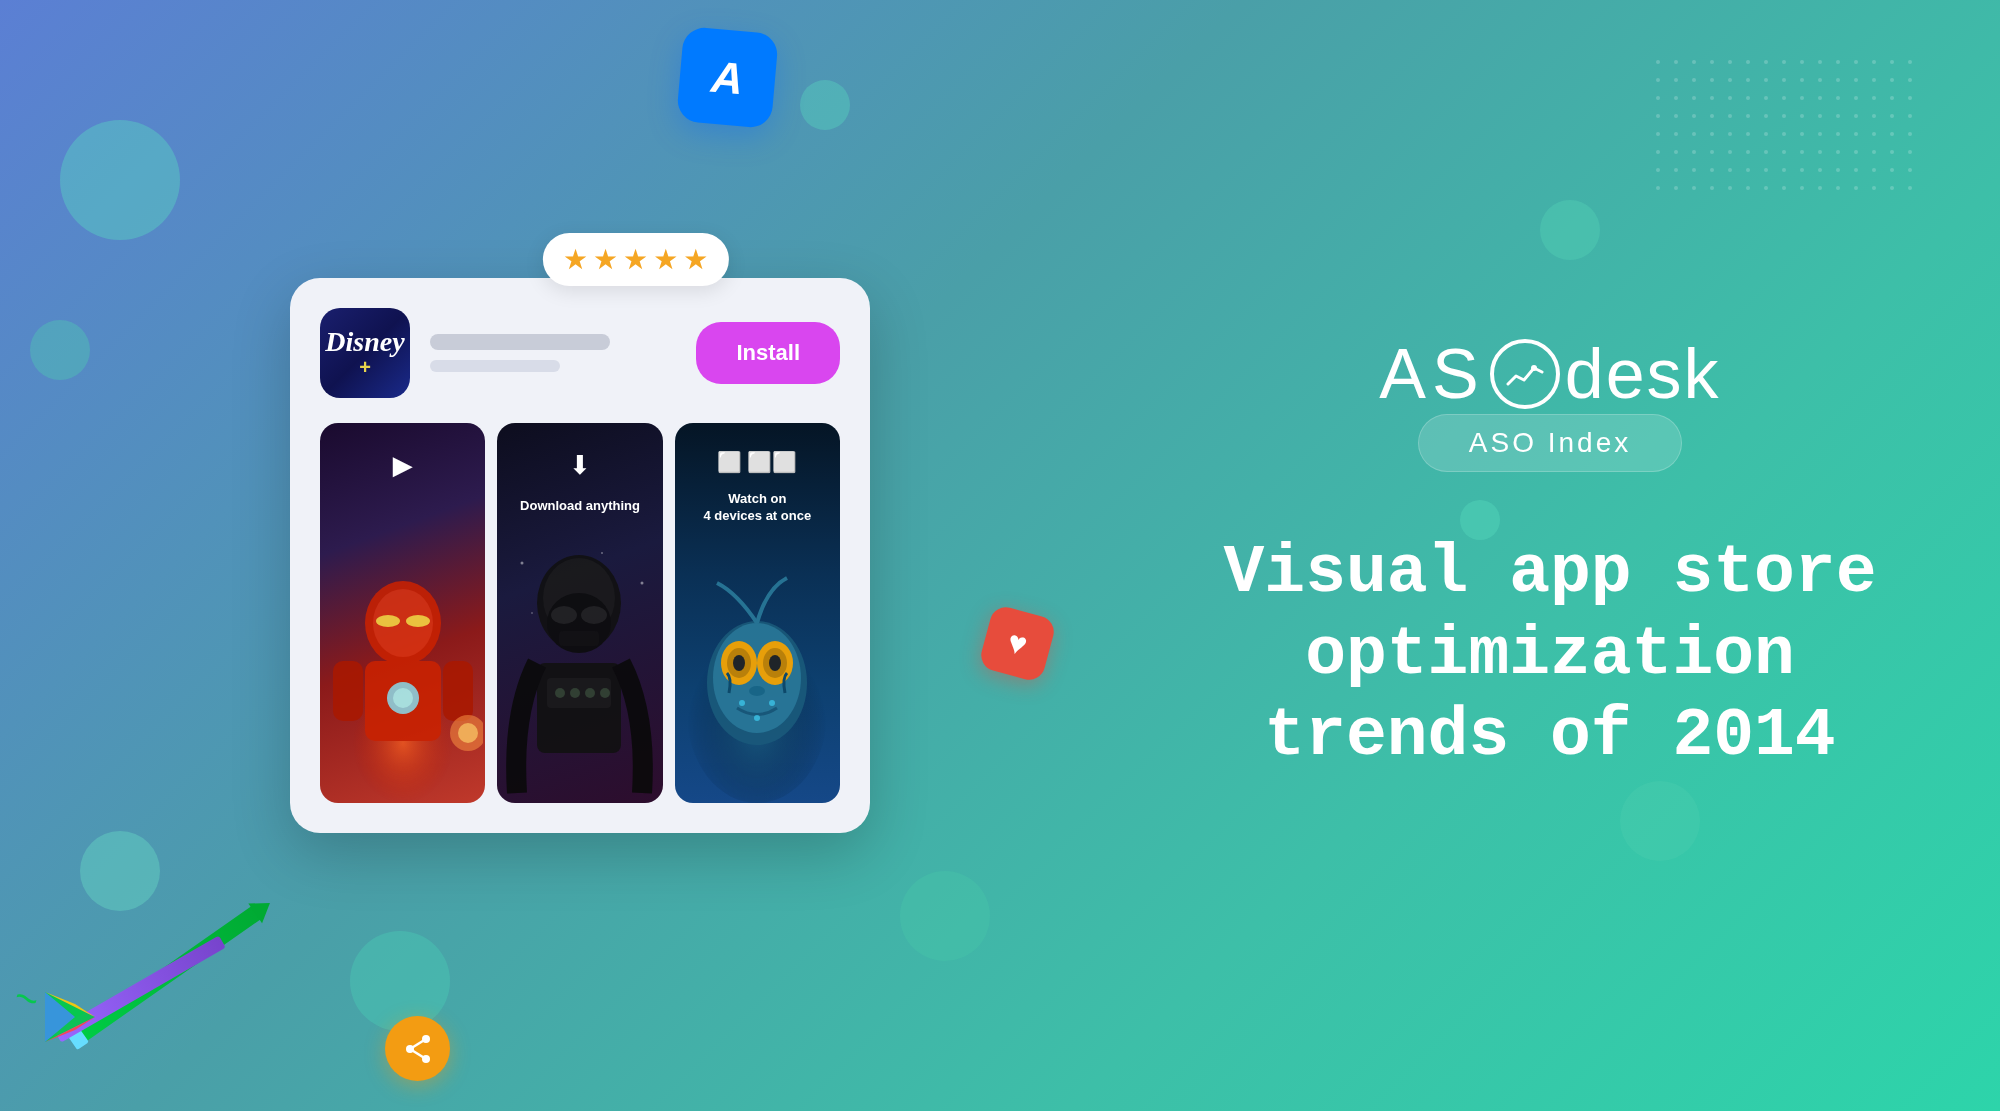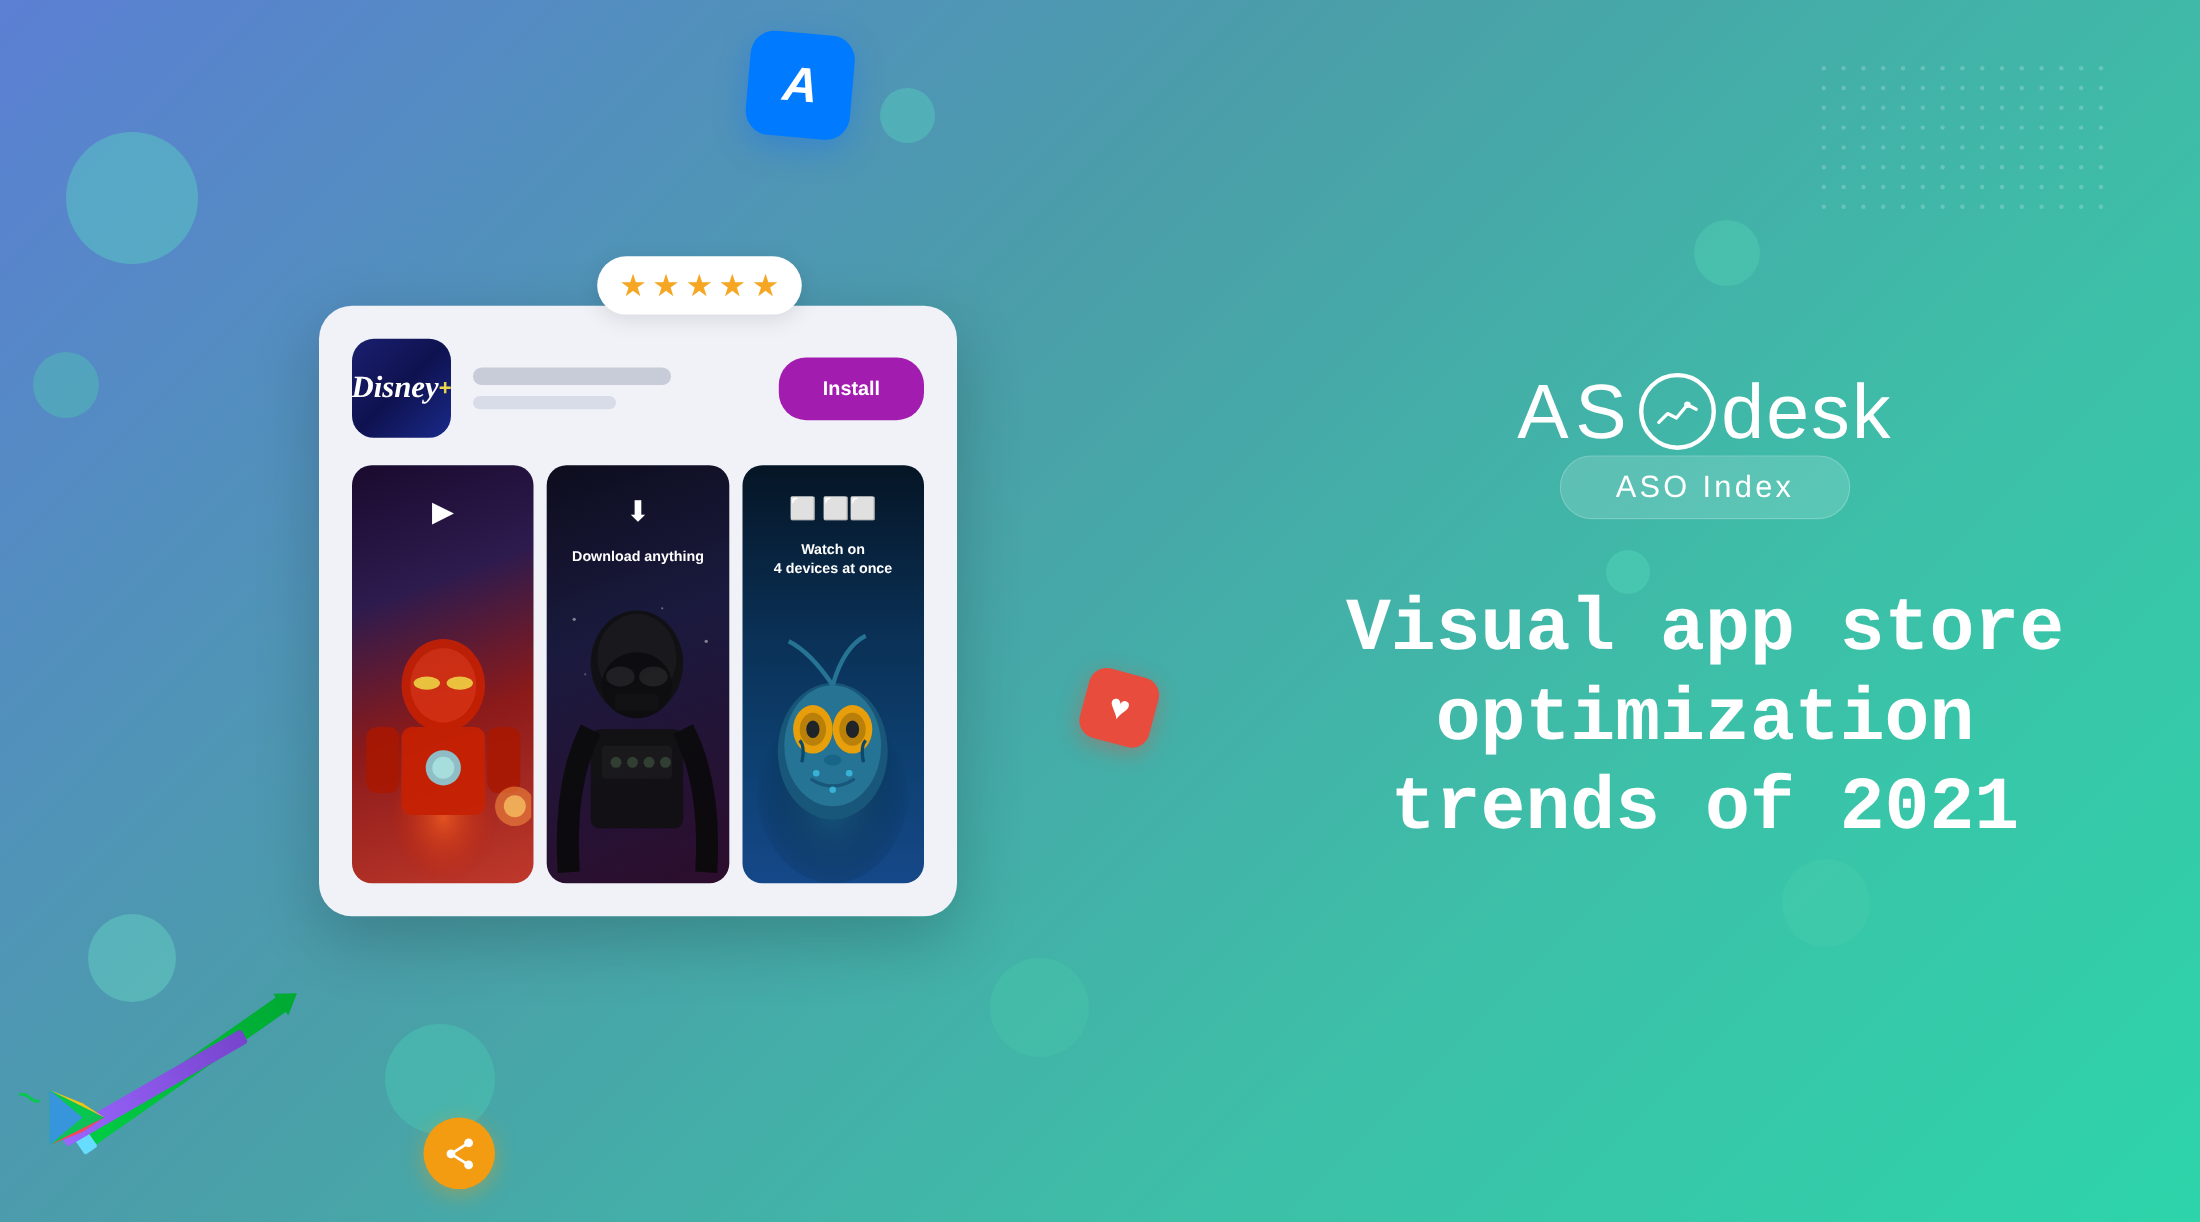--- a/index.html
+++ b/index.html
@@ -90,26 +90,26 @@
     }
 
     .app-sub-bar {
       height: 12px;
       background: #d8dce8;
       border-radius: 6px;
       width: 130px;
     }
 
     .install-btn {
-      background: #a21caf;
+      background: #d946ef;
       color: white;
       border: none;
       border-radius: 25px;
       padding: 18px 40px;
-      font-size: 18px;
+      font-size: 22px;
       font-weight: bold;
       cursor: pointer;
       margin-left: auto;
     }
 
     
     .stars-container {
       position: absolute;
       top: -45px;
       left: 50%;
@@ -353,21 +353,21 @@
       left: 15px;
       font-size: 40px;
       color: #00cc44;
       transform: rotate(20deg);
       opacity: 0.9;
     }
 
     
     .disney-icon-inner {
       display: flex;
-      flex-direction: row;
+      flex-direction: column;
       align-items: center;
       justify-content: center;
       height: 100%;
     }
 
     .disney-d {
       font-family: Georgia, serif;
       font-style: italic;
       font-size: 28px;
       font-weight: 900;
@@ -758,18 +758,18 @@
       <span style="font-family: Arial, sans-serif; font-weight:200; letter-spacing:2px; font-size:70px;">desk</span>
     </div>
 
     <div class="aso-index-badge">
       <span>ASO Index</span>
     </div>
 
     <div class="main-headline">
       <div>Visual app store</div>
       <div>optimization</div>
-      <div>trends of 2021</div>
+      <div>trends of 2014</div>
     </div>
 
   </div>
 
 </div>
 
 </body></html>

